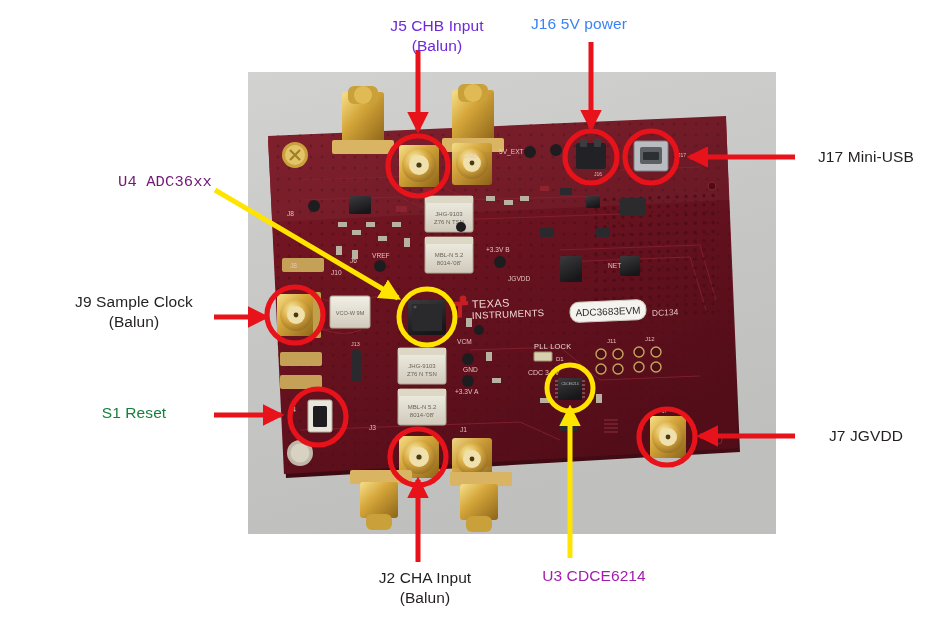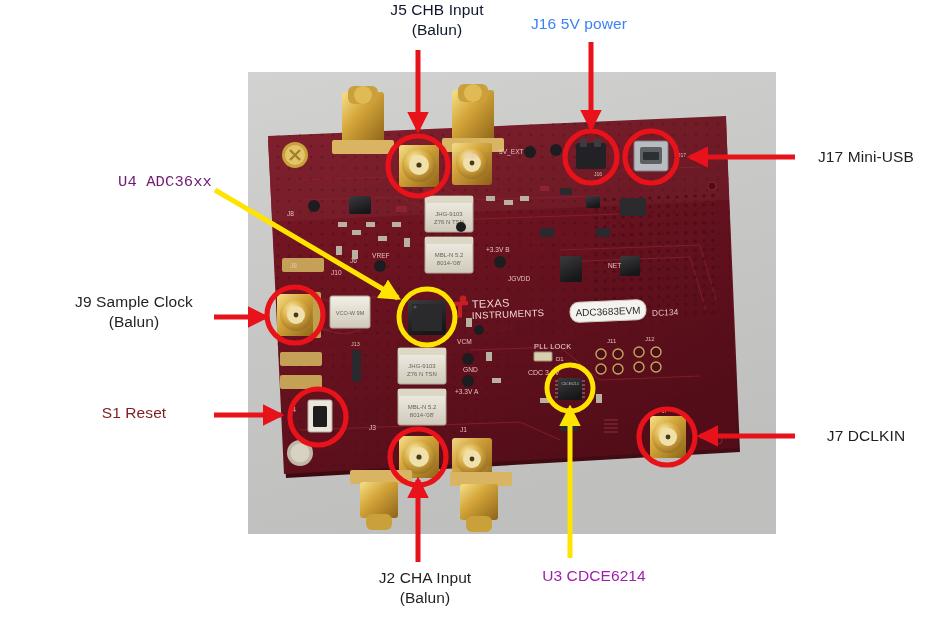--- a/index.html
+++ b/index.html
@@ -616,27 +616,27 @@
           <line x1="418" y1="562" x2="418" y2="480" stroke="#e8121a" stroke-width="5" marker-end="url(#redArrow)"></line>
         </g>
         <g>
           <circle cx="570" cy="388" r="23" fill="none" stroke="#ffe400" stroke-width="5"></circle>
           <line x1="570" y1="558" x2="570" y2="408" stroke="#ffe400" stroke-width="5" marker-end="url(#yellowArrow)"></line>
         </g>
       </g>
   </svg>
 
   <div id="labels">
-      <div class="callout ca-center" style="left: 364px; top: 0; width: 146px; color: #0f172a;">J5 CHB Input
+      <div class="callout ca-center" style="left: 364px; top: 16px; width: 146px; color: #6d28d9;">J5 CHB Input
 (Balun)</div>
       <div class="callout ca-center" style="left: 506px; top: 14px; width: 146px; color: #3b82f6;">J16 5V power</div>
       <div class="callout ca-left" style="left: 806px; top: 147px; width: 120px; color: rgb(35, 31, 32);">J17 Mini-USB</div>
       <div class="callout ca-left" style="left: 95px; top: 173px; width: 140px; color: #701a75; font-family: Liberation Mono, monospace;">U4 ADC36xx</div>
       <div class="callout ca-right" style="left: 58px; top: 292px; width: 152px; color: rgb(35, 31, 32);">J9 Sample Clock
 (Balun)</div>
-      <div class="callout ca-right" style="left: 58px; top: 403px; width: 152px; color: #7f1d1d;">S1 Reset</div>
-      <div class="callout ca-left" style="left: 806px; top: 426px; width: 120px; color: rgb(35, 31, 32);">J7 DCLKIN</div>
+      <div class="callout ca-right" style="left: 58px; top: 403px; width: 152px; color: #15803d;">S1 Reset</div>
+      <div class="callout ca-left" style="left: 806px; top: 426px; width: 120px; color: rgb(35, 31, 32);">J7 JGVDD</div>
       <div class="callout ca-center" style="left: 352px; top: 568px; width: 146px; color: rgb(35, 31, 32); text-align: center;">J2 CHA Input
 (Balun)</div>
       <div class="callout ca-left" style="left: 519px; top: 566px; width: 150px; color: #a21caf;">U3 CDCE6214</div>
     </div>
 
 </div>
 
 </body></html>

